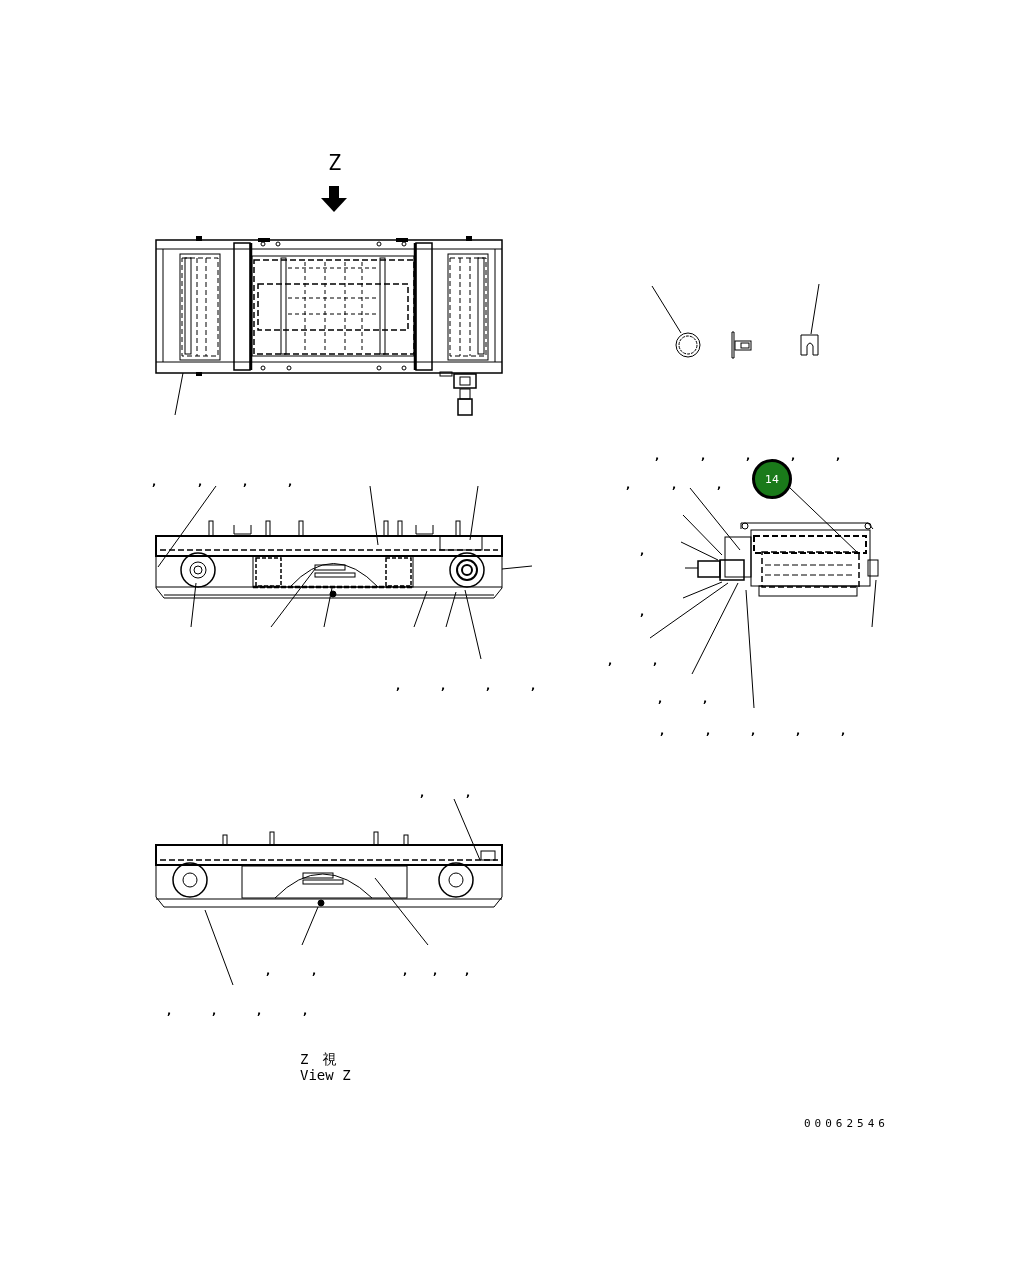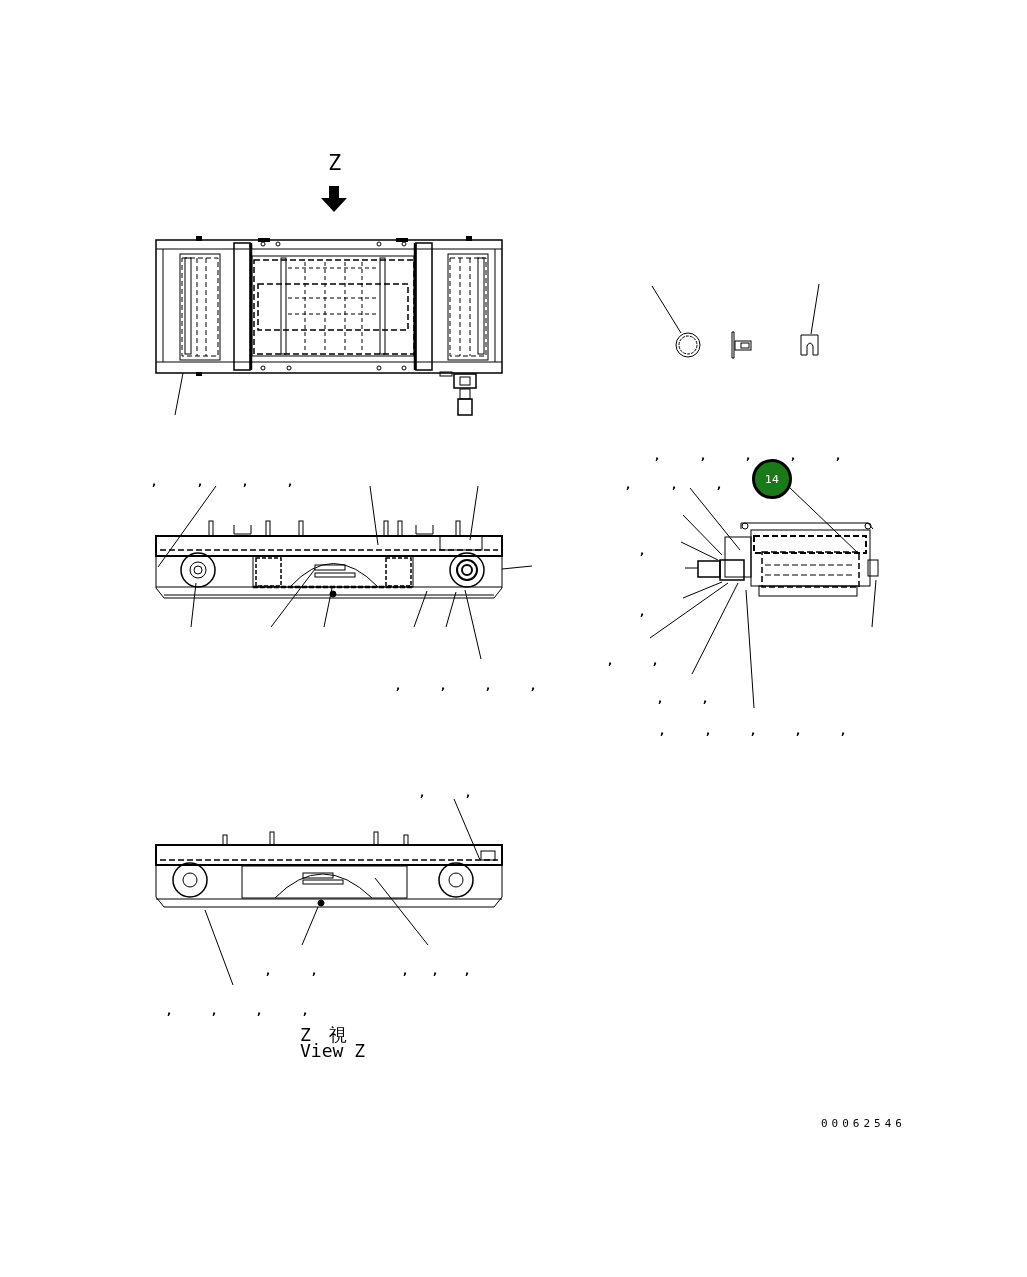--- a/index.html
+++ b/index.html
@@ -5,21 +5,21 @@
   html, body { margin: 0; padding: 0; background: #ffffff; }
   body { width: 1027px; height: 1277px; position: relative; overflow: hidden;
          font-family: "DejaVu Sans Mono", monospace; color: #000; }
   svg.layer { position: absolute; left: 0; top: 0; }
   .lbl { position: absolute; font-family: "DejaVu Sans Mono", monospace; font-size: 13px; color: #000; }
   .comma { position: absolute; font-family: "DejaVu Sans", sans-serif; font-size: 11px; font-weight: bold; color: #000; line-height: 1; }
   .badge { position: absolute; width: 34px; height: 34px; border-radius: 50%;
            border: 3px solid #000; display: flex; align-items: center; justify-content: center;
            font-family: "DejaVu Sans", sans-serif; font-size: 11px; color: #fff; }
   .docno { position: absolute; font-family: "DejaVu Sans Mono", monospace; font-size: 11px; letter-spacing: 4px; }
-  .caption { position: absolute; font-family: "DejaVu Sans Mono", monospace; font-size: 18px; line-height: 16px; }
+  .caption { position: absolute; font-family: "DejaVu Sans Mono", monospace; font-size: 14px; line-height: 16px; margin-top: 24px; }
 </style>
 </head>
 <body>
 
 <svg class="layer" width="1027" height="1277" viewBox="0 0 1027 1277" fill="none" stroke="#000" stroke-width="1">
 
   <g>
     <rect x="329" y="186" width="10" height="12" fill="#000" stroke="none"></rect>
     <polygon points="321,198 347,198 334,212" fill="#000" stroke="none"></polygon>
   </g>
@@ -252,13 +252,13 @@
   <span class="comma" style="left:212px;top:1005px">,</span>
   <span class="comma" style="left:257px;top:1005px">,</span>
   <span class="comma" style="left:303px;top:1005px">,</span>
 </div>
 
 <div class="caption" style="left:300px;top:1027px;">
   <div>Z　視</div>
   <div>View Z</div>
 </div>
 
-<div class="docno" style="left:821px;top:1117px;">00062546</div>
+<div class="docno" style="left:804px;top:1117px;">00062546</div>
 
 </body></html>

